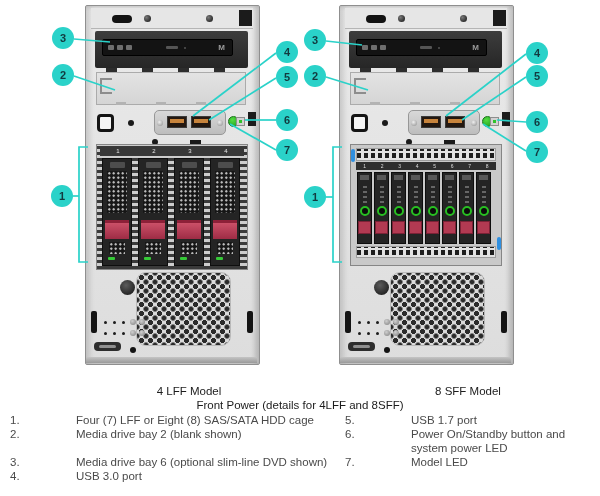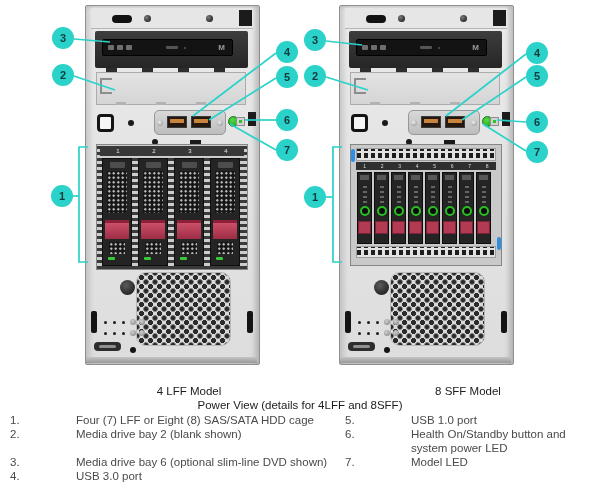--- a/index.html
+++ b/index.html
@@ -393,21 +393,21 @@
   <div class="callout" style="left:304px;top:29px;background:#2AD2C9;">3</div>
   <div class="callout" style="left:304px;top:65px;background:#2AD2C9;">2</div>
   <div class="callout" style="left:304px;top:186px;background:#2AD2C9;">1</div>
   <div class="callout" style="left:526px;top:42px;background:#2AD2C9;">4</div>
   <div class="callout" style="left:526px;top:65px;background:#2AD2C9;">5</div>
   <div class="callout" style="left:526px;top:111px;background:#2AD2C9;">6</div>
   <div class="callout" style="left:526px;top:141px;background:#2AD2C9;">7</div>
 
   <div class="caption cap-left">4 LFF Model</div>
   <div class="caption cap-right">8 SFF Model</div>
-  <div class="caption cap-front">Power View (details for 4LFF and 8SFF)</div>
+  <div class="caption cap-front">Front Power (details for 4LFF and 8SFF)</div>
 
   <div class="legend-col lc-left">
     <div class="lrow">
       <span class="ln">1.</span>
       <span class="lt">Four (7) LFF or Eight (8) SAS/SATA HDD cage</span>
     </div>
     <div class="lrow">
       <span class="ln">2.</span>
       <span class="lt">Media drive bay 2 (blank shown)</span>
     </div>
@@ -418,25 +418,25 @@
     </div>
     <div class="lrow">
       <span class="ln">4.</span>
       <span class="lt">USB 3.0 port</span>
     </div>
   </div>
 
   <div class="legend-col lc-right">
     <div class="lrow">
       <span class="ln">5.</span>
-      <span class="lt">USB 1.0 port</span>
+      <span class="lt">USB 1.7 port</span>
     </div>
     <div class="lrow">
       <span class="ln">6.</span>
-      <span class="lt lt-wrap">Health On/Standby button and system power LED</span>
+      <span class="lt lt-wrap">Power On/Standby button and system power LED</span>
     </div>
     <div class="lrow">
       <span class="ln">7.</span>
       <span class="lt">Model LED</span>
     </div>
   </div>
 
 </div>
 
 </body></html>

